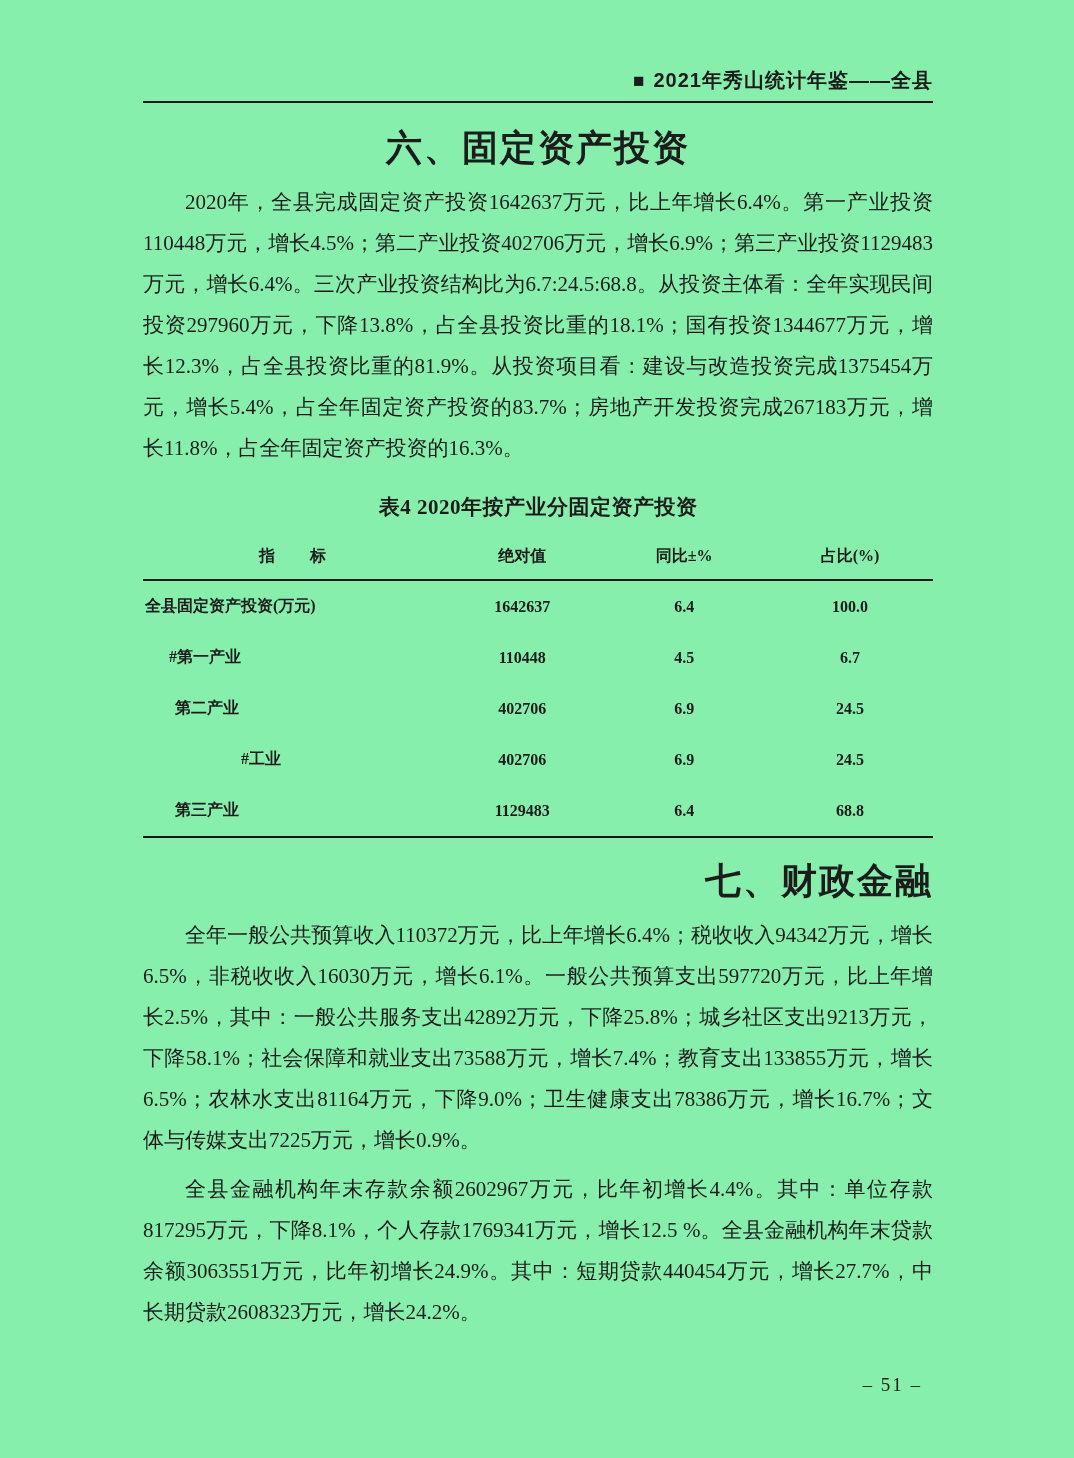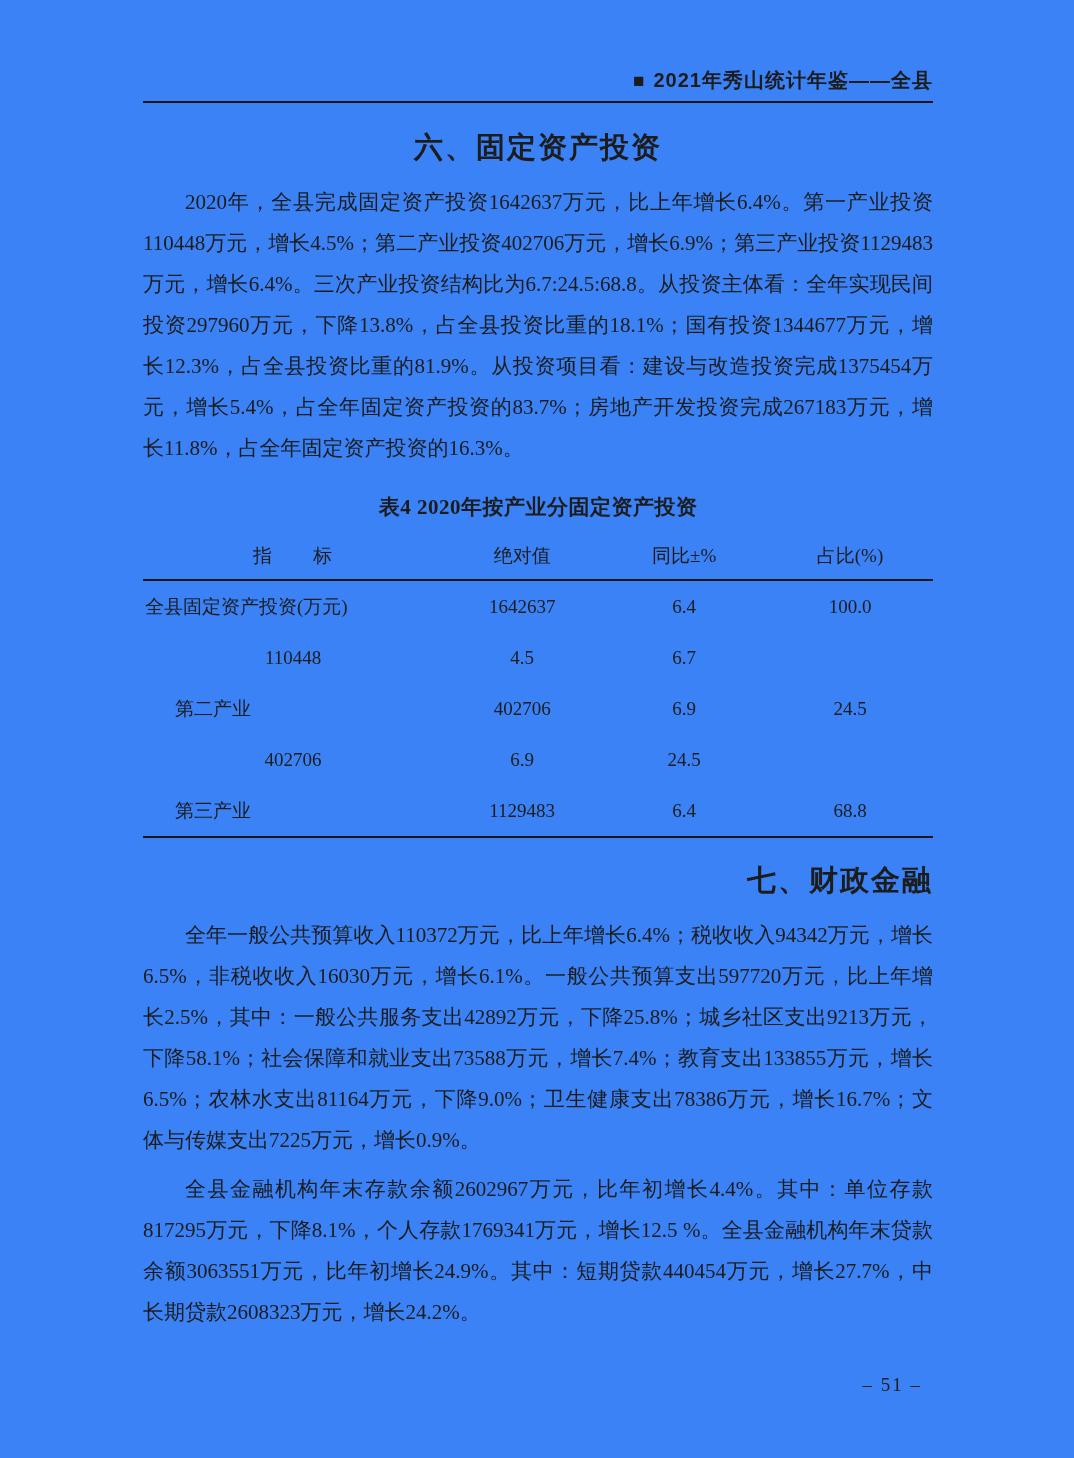--- a/index.html
+++ b/index.html
@@ -1,19 +1,19 @@
 <!DOCTYPE html>
 <html><head>
 <meta charset="utf-8">
 <style>
   html,body { margin:0; padding:0; background:#ffffff; }
   .page {
     position:relative;
     width:1074px; height:1458px;
-    background:#3b82f6;
+    background:#86efac;
     color:#1c1c1c;
     font-family:"Liberation Serif","DejaVu Serif",serif;
     overflow:hidden;
   }
   .content {
     position:absolute; left:143px; top:0; width:790px;
   }
   .doc-header {
     margin-top:66px;
     text-align:right;
@@ -22,21 +22,21 @@
     font-size:20px;
     line-height:28px;
     padding-bottom:6px;
     border-bottom:2px solid #161616;
     letter-spacing:1px;
   }
   .doc-header .sq { margin-right:8px; font-size:19px; }
   .section-title {
     font-family:"Liberation Sans","DejaVu Sans",sans-serif;
     font-weight:bold;
-    font-size:29px;
+    font-size:36px;
     line-height:41px;
     text-align:center;
     letter-spacing:2px;
     margin:24px 0 0 0;
   }
   .section-title.second { margin-top:22px;text-align:right; }
   .body-par {
     font-size:21px;
     line-height:41px;
     text-align:justify;
@@ -51,21 +51,22 @@
     font-size:21px;
     font-weight:bold;
     letter-spacing:0.5px;
   }
   .stat-table { margin-top:12px; width:100%; border-bottom:2px solid #161616; }
   .trow {
     display:grid;
     grid-template-columns:38% 20% 21% 21%;
     align-items:center;
     height:51px;
-    font-size:19px;
+    font-size:16px;
+    font-weight:bold;
   }
   .trow.head { height:46px; border-bottom:2px solid #161616; }
   .trow .c1 { text-align:left; }
   .trow.head .c1 { text-align:center; letter-spacing:1px; }
   .trow .c2, .trow .c3, .trow .c4 { text-align:center; }
   .ind-0 { padding-left:2px; }
   .ind-a { padding-left:26px; }
   .ind-b { padding-left:32px; }
   .ind-c { padding-left:98px; }
   .page-footer {
@@ -99,31 +100,33 @@
         <div class="c3">同比±%</div>
         <div class="c4">占比(%)</div>
       </div>
       <div class="trow">
         <div class="c1 ind-0">全县固定资产投资(万元)</div>
         <div class="c2">1642637</div>
         <div class="c3">6.4</div>
         <div class="c4">100.0</div>
       </div>
       <div class="trow">
+        <div class="c1 ind-a">#第一产业</div>
         <div class="c2">110448</div>
         <div class="c3">4.5</div>
         <div class="c4">6.7</div>
       </div>
       <div class="trow">
         <div class="c1 ind-b">第二产业</div>
         <div class="c2">402706</div>
         <div class="c3">6.9</div>
         <div class="c4">24.5</div>
       </div>
       <div class="trow">
+        <div class="c1 ind-c">#工业</div>
         <div class="c2">402706</div>
         <div class="c3">6.9</div>
         <div class="c4">24.5</div>
       </div>
       <div class="trow">
         <div class="c1 ind-b">第三产业</div>
         <div class="c2">1129483</div>
         <div class="c3">6.4</div>
         <div class="c4">68.8</div>
       </div>

